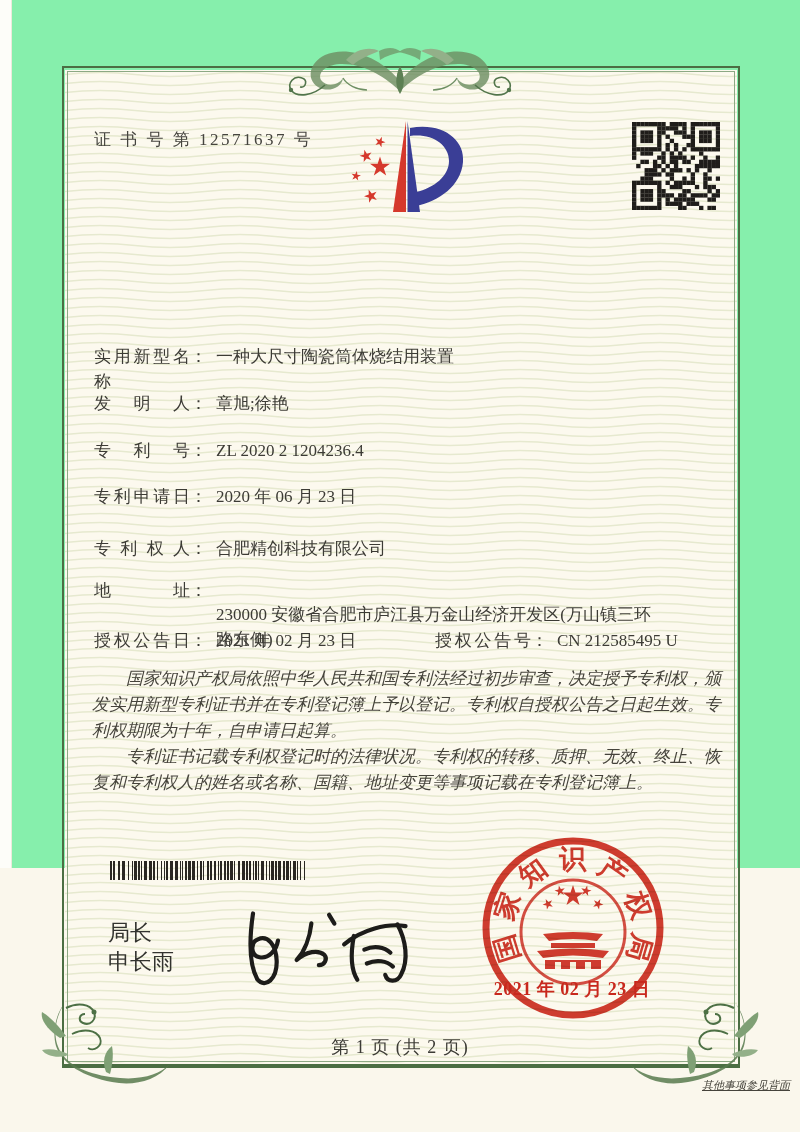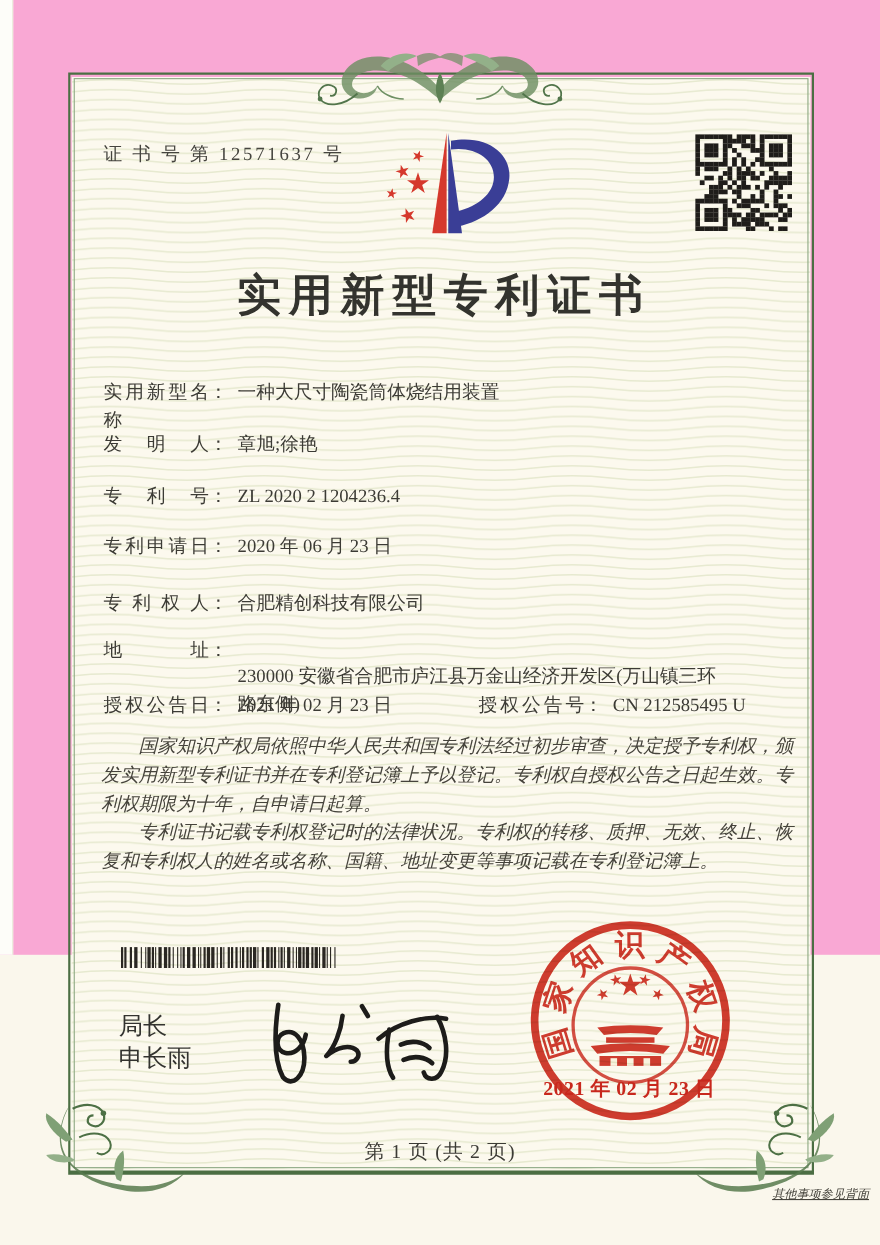--- a/index.html
+++ b/index.html
@@ -1,18 +1,18 @@
 <!DOCTYPE html>
 <html><head>
 <meta charset="utf-8">
 <style>
   html,body{margin:0;padding:0;}
   body{width:800px;height:1132px;overflow:hidden;background:#faf7ec;
        font-family:"Liberation Serif","DejaVu Serif",serif;}
-  .page{position:relative;width:800px;height:868px;background:#f9a8d4;}
+  .page{position:relative;width:800px;height:868px;background:#86efac;}
 
   .left-strip{position:absolute;left:0;top:0;width:11px;height:100%;
               background:#fdfdf9;border-right:1px solid #eceadb;z-index:0;}
 
   .guilloche{position:absolute;left:65px;top:70px;width:672px;height:993px;z-index:0;}
 
   .frame-outer{position:absolute;left:62px;top:66px;width:674px;height:996px;
                border:2px solid #4b6e43;border-bottom-width:4px;z-index:1;}
   .frame-inner{position:absolute;left:3px;top:3px;right:3px;bottom:2px;
                border:1px solid #8ca883;}
@@ -365,21 +365,20 @@
       <rect x="16.761904761904763" y="83.80952380952381" width="4.340476190476191" height="4.340476190476191" fill="#1f1d1a"></rect>
       <rect x="20.952380952380953" y="83.80952380952381" width="4.340476190476191" height="4.340476190476191" fill="#1f1d1a"></rect>
       <rect x="25.142857142857146" y="83.80952380952381" width="4.340476190476191" height="4.340476190476191" fill="#1f1d1a"></rect>
       <rect x="46.095238095238095" y="83.80952380952381" width="4.340476190476191" height="4.340476190476191" fill="#1f1d1a"></rect>
       <rect x="50.28571428571429" y="83.80952380952381" width="4.340476190476191" height="4.340476190476191" fill="#1f1d1a"></rect>
       <rect x="67.04761904761905" y="83.80952380952381" width="4.340476190476191" height="4.340476190476191" fill="#1f1d1a"></rect>
       <rect x="75.42857142857143" y="83.80952380952381" width="4.340476190476191" height="4.340476190476191" fill="#1f1d1a"></rect>
       <rect x="79.61904761904762" y="83.80952380952381" width="4.340476190476191" height="4.340476190476191" fill="#1f1d1a"></rect>
     </svg>
 
-  <div class="title">实用新型专利证书</div>
 
   <div class="row" style="top:344px">
     <span class="f-label">实用新型名称</span><span class="f-colon">：</span><span class="f-value">一种大尺寸陶瓷筒体烧结用装置</span>
   </div>
   <div class="row" style="top:391px">
     <span class="f-label">发明人</span><span class="f-colon">：</span><span class="f-value">章旭;徐艳</span>
   </div>
   <div class="row" style="top:438px">
     <span class="f-label">专利号</span><span class="f-colon">：</span><span class="f-value">ZL 2020 2 1204236.4</span>
   </div>

